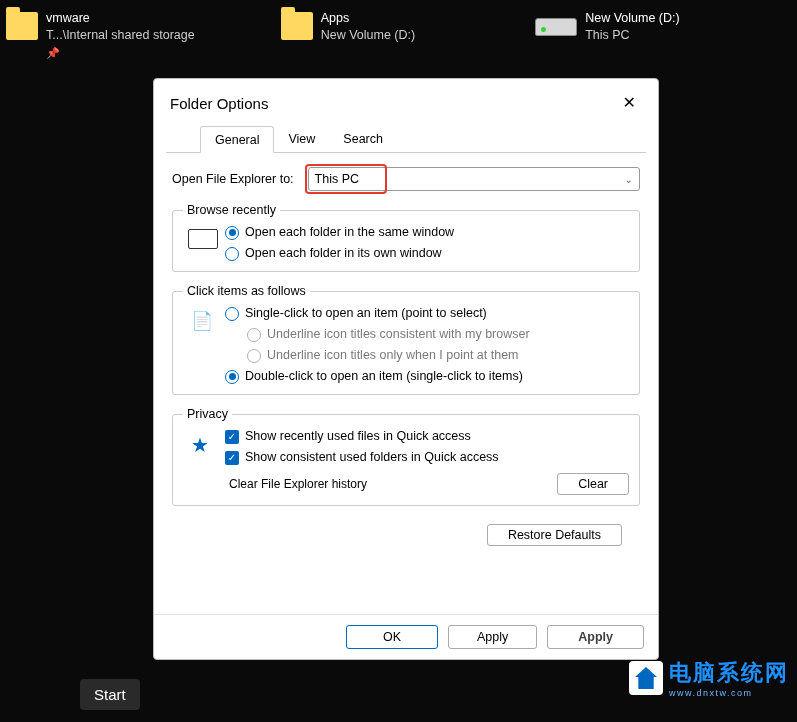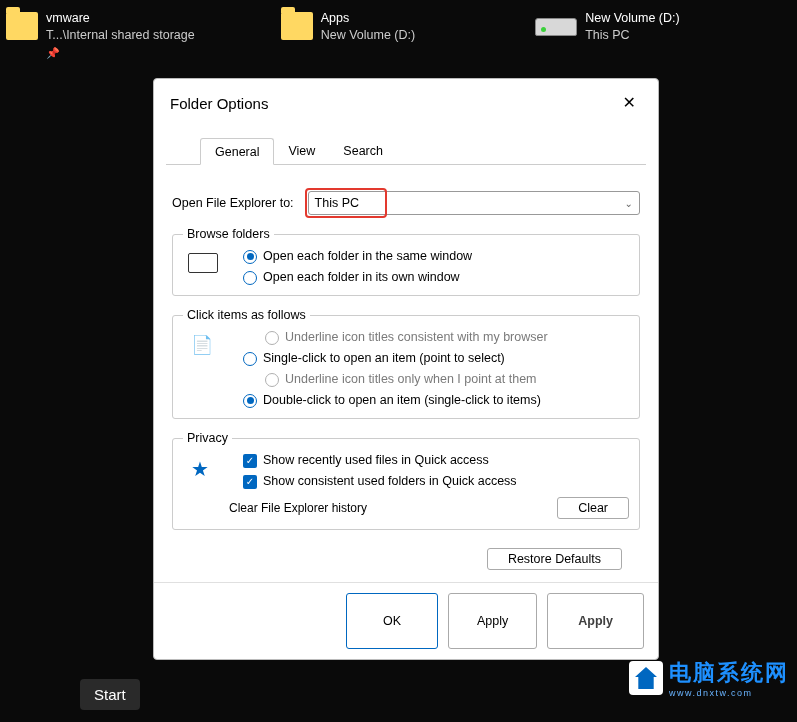--- a/index.html
+++ b/index.html
@@ -33,47 +33,47 @@
     background: #fff;
     border-radius: 4px;
     border: 1px solid #bbb;
     display: flex;
     flex-direction: column;
     color: #000;
   }
   .dialog-title-row { display:flex; align-items:center; justify-content:space-between; padding: 12px 18px 10px 16px; }
   .dialog-title { font-size: 15px; }
   .close-x { font-size: 16px; cursor:pointer; line-height:1; padding:4px; }
-  .tabs { display:flex; margin: 12px 12px; border-bottom: 1px solid #ccc; padding-left: 34px; }
+  .tabs { display:flex; margin: 0 12px; border-bottom: 1px solid #ccc; padding-left: 34px; }
   .tab { padding: 6px 14px 5px 14px; font-size: 12.5px; cursor:pointer; position:relative; top:1px; }
   .tab.active { background:#fff; border:1px solid #ccc; border-bottom:1px solid #fff; border-radius: 3px 3px 0 0; }
   .body { padding: 14px 18px 10px 18px; flex:1; }
   .row-open { display:flex; align-items:center; gap: 14px; margin-bottom: 12px; font-size:12.5px; }
   .dropdown { flex:1; border:1px solid #999; border-radius:3px; height:24px; display:flex; align-items:center; padding:0 6px; position:relative; }
   .dropdown .highlight { position:absolute; left:-4px; top:-4px; width: 82px; height: 30px; border:2.5px solid #e3392e; border-radius:4px; pointer-events:none; }
   .caret { margin-left:auto; color:#666; font-size:10px; }
   fieldset { border:1px solid #ccc; border-radius:3px; padding: 8px 10px 10px 10px; margin-bottom: 12px; }
   legend { font-size:12.5px; padding:0 4px; }
-  .fs-body { display:flex; gap:20px; }
+  .fs-body { display:flex; gap:2px; }
   .iconcol { width:40px; display:flex; justify-content:center; padding-top:4px; }
   .optcol { flex:1; display:flex; flex-direction:column; gap:6px; font-size:12.5px; }
   .radio-row, .check-row { display:flex; align-items:center; gap:6px; line-height:1.2; }
   .sub { margin-left: 22px; color:#7a7a7a; }
   .radio { width:14px; height:14px; border:1.5px solid #0067c0; border-radius:50%; display:inline-flex; align-items:center; justify-content:center; flex-shrink:0; }
   .radio.sel::after { content:''; width:7px; height:7px; background:#0067c0; border-radius:50%; }
   .radio.dis { border-color:#b0b0b0; }
   .check { width:14px; height:14px; background:#0067c0; border-radius:2px; display:inline-flex; align-items:center; justify-content:center; color:#fff; font-size:10px; flex-shrink:0; }
   .window-icon { width:30px; height:20px; border:1.5px solid #333; border-radius:2px; }
   .cursor-icon { width:24px; height:26px; position:relative; }
   .cursor-icon::before { content:'📄'; font-size:18px; }
   .star-icon { width:24px; height:24px; position:relative; }
   .star-icon::before { content:'★'; font-size:20px; color:#0067c0; }
   .clearrow { display:flex; align-items:center; justify-content:space-between; margin-top:8px; padding-left:46px; }
   .btn { padding: 3px 20px; border:1px solid #aaa; border-radius:3px; background:#fff; font-size:12.5px; cursor:pointer; }
-  .btn.primary { border:1.5px solid #0067c0; padding:20px 36px; }
+  .btn.primary { border:1.5px solid #0067c0; padding:4px 36px; }
   .btn.disabled { color:#404040;font-weight:bold; }
   .restore-row { display:flex; justify-content:flex-end; padding: 6px 18px 0 0; }
   .footer { border-top:1px solid #e0e0e0; padding:10px 14px; display:flex; justify-content:flex-end; gap:10px; margin-top:auto; }
   
   .start-btn { position:absolute; left:80px; bottom:12px; background:#2a2a2a; color:#fff; padding:7px 14px; border-radius:4px; font-size:15px; }
   
   .watermark { position:absolute; right:8px; bottom:24px; display:flex; align-items:center; gap:6px; }
   .wm-logo { width:34px; height:34px; background:#fff; border-radius:4px; display:flex; align-items:center; justify-content:center; }
   .wm-house { width:22px; height:22px; background:#0067c0; clip-path: polygon(50% 0,100% 45%,85% 45%,85% 100%,15% 100%,15% 45%,0 45%); border-radius:2px; }
   .wm-text { color:#1e90ff; }
@@ -122,21 +122,21 @@
     <div class="row-open">
       <span>Open File Explorer to:</span>
       <div class="dropdown">
         <div class="highlight"></div>
         <span>This PC</span>
         <span class="caret">⌄</span>
       </div>
     </div>
 
     <fieldset>
-      <legend>Browse folders</legend>
+      <legend>Browse recently</legend>
       <div class="fs-body">
         <div class="iconcol">
             <div class="window-icon"></div>
           </div>
         <div class="optcol">
           <label class="radio-row">
             <span class="radio sel"></span>
             <span>Open each folder in the same window</span>
           </label>
           <label class="radio-row">
@@ -147,27 +147,27 @@
       </div>
     </fieldset>
 
     <fieldset>
       <legend>Click items as follows</legend>
       <div class="fs-body">
         <div class="iconcol">
             <div class="cursor-icon"></div>
           </div>
         <div class="optcol">
+          <label class="radio-row">
+            <span class="radio"></span>
+            <span>Single-click to open an item (point to select)</span>
+          </label>
           <label class="radio-row sub">
             <span class="radio dis"></span>
             <span>Underline icon titles consistent with my browser</span>
-          </label>
-          <label class="radio-row">
-            <span class="radio"></span>
-            <span>Single-click to open an item (point to select)</span>
           </label>
           <label class="radio-row sub">
             <span class="radio dis"></span>
             <span>Underline icon titles only when I point at them</span>
           </label>
           <label class="radio-row">
             <span class="radio sel"></span>
             <span>Double-click to open an item (single-click to items)</span>
           </label>
         </div>

